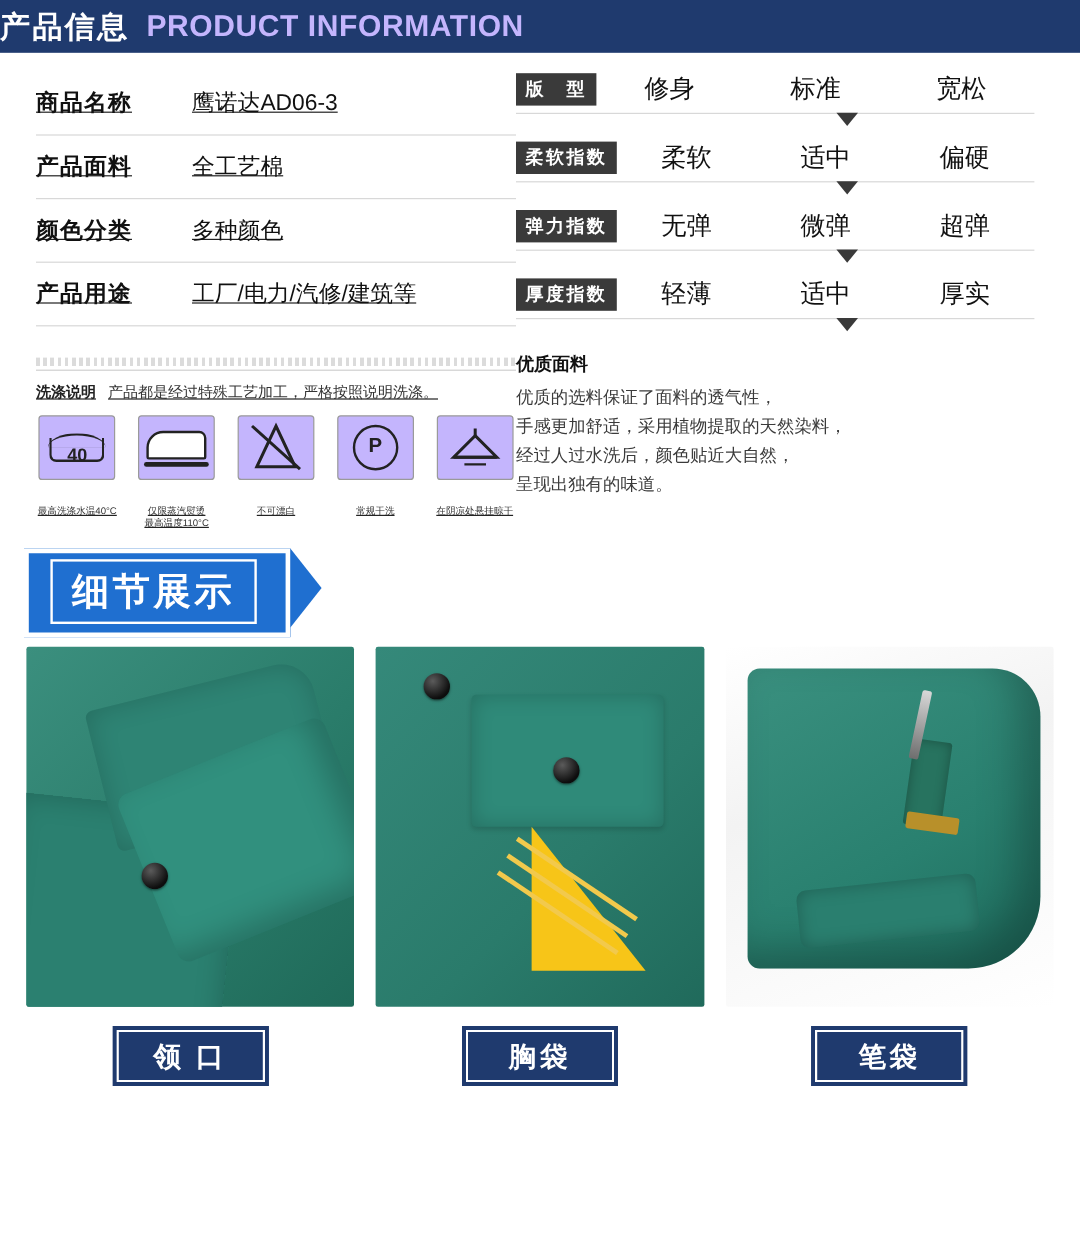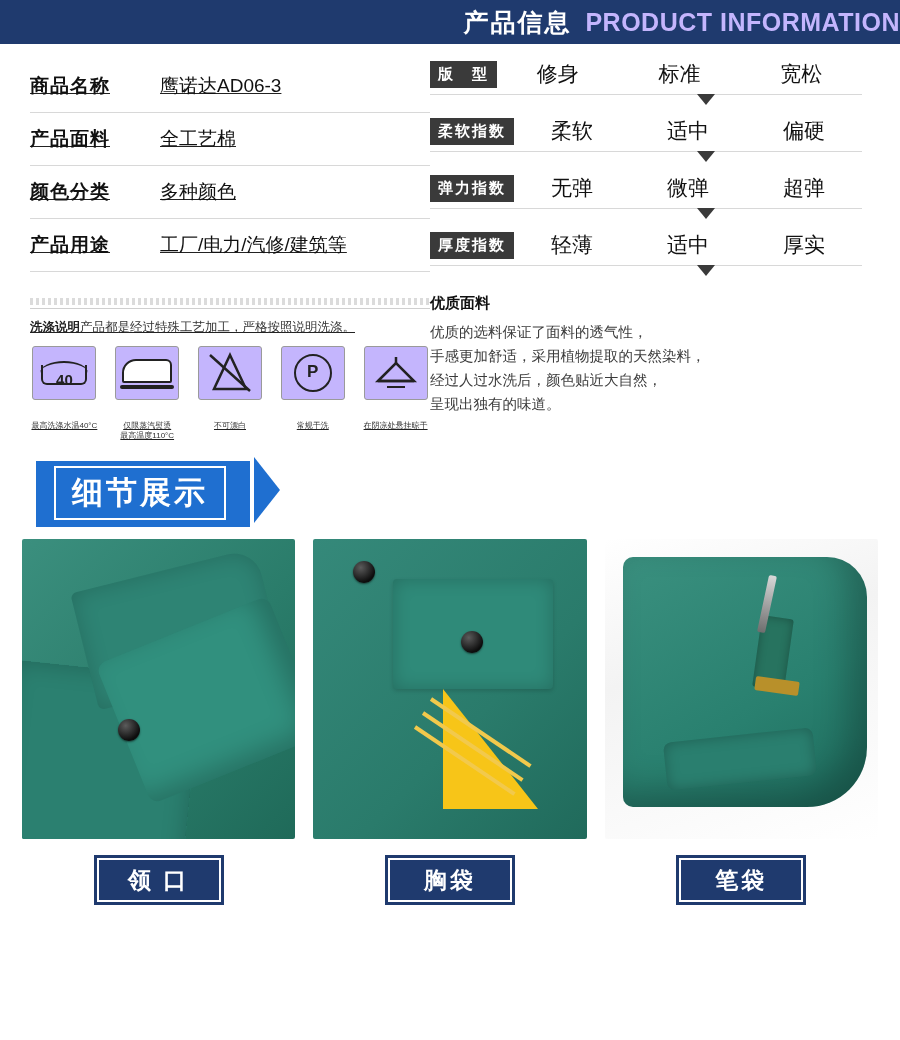--- a/index.html
+++ b/index.html
@@ -19,21 +19,21 @@
     width: 900px;
     height: 1040px;
   }
 
   
   .header {
     height: 44px;
     background: #1f3a6e;
     display: flex;
     align-items: center;
-    justify-content: flex-end;
+    justify-content: flex-start;
     gap: 14px;
   }
   .header .cn {
     color: #ffffff;
     font-size: 25px;
     font-weight: bold;
     letter-spacing: 2px;
   }
   .header .en {
     color: #c4b5fd;
@@ -93,21 +93,21 @@
   .wash-rule2 {
     margin-top: 3px;
     height: 1px;
     background: #cfcfcf;
   }
   .wash-title {
     margin-top: 10px;
     font-size: 12.5px;
     color: #333;
     display: flex;
-    gap: 0;
+    gap: 10px;
   }
   .wash-title .lead { font-weight: bold; color: #222; }
   .wash-icons {
     margin-top: 10px;
     display: flex;
     gap: 14px;
   }
   .wash-item {
     width: 72px;
     text-align: center;
@@ -219,21 +219,21 @@
     margin: 0;
     font-size: 14.5px;
     line-height: 1.65;
     color: #3b3b3b;
     white-space: pre-line;
   }
 
   
   .banner-wrap {
     margin-top: 18px;
-    padding-left: 32px;
+    padding-left: 20px;
     height: 70px;
     display: flex;
     align-items: center;
   }
   .banner {
     position: relative;
     background: #1f6fd0;
     color: #fff;
     font-size: 31px;
     font-weight: bold;

